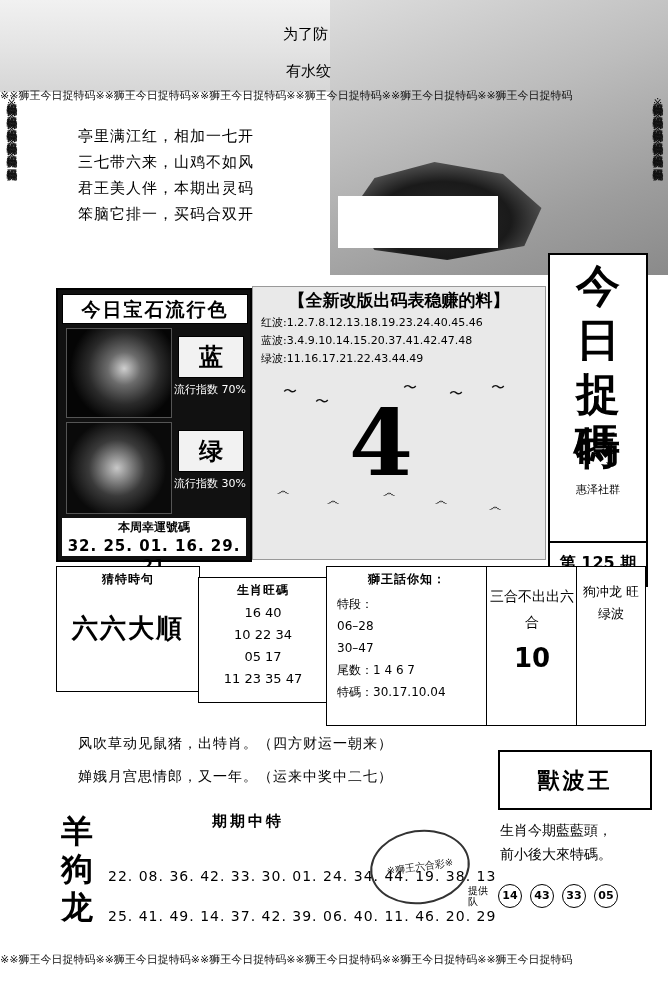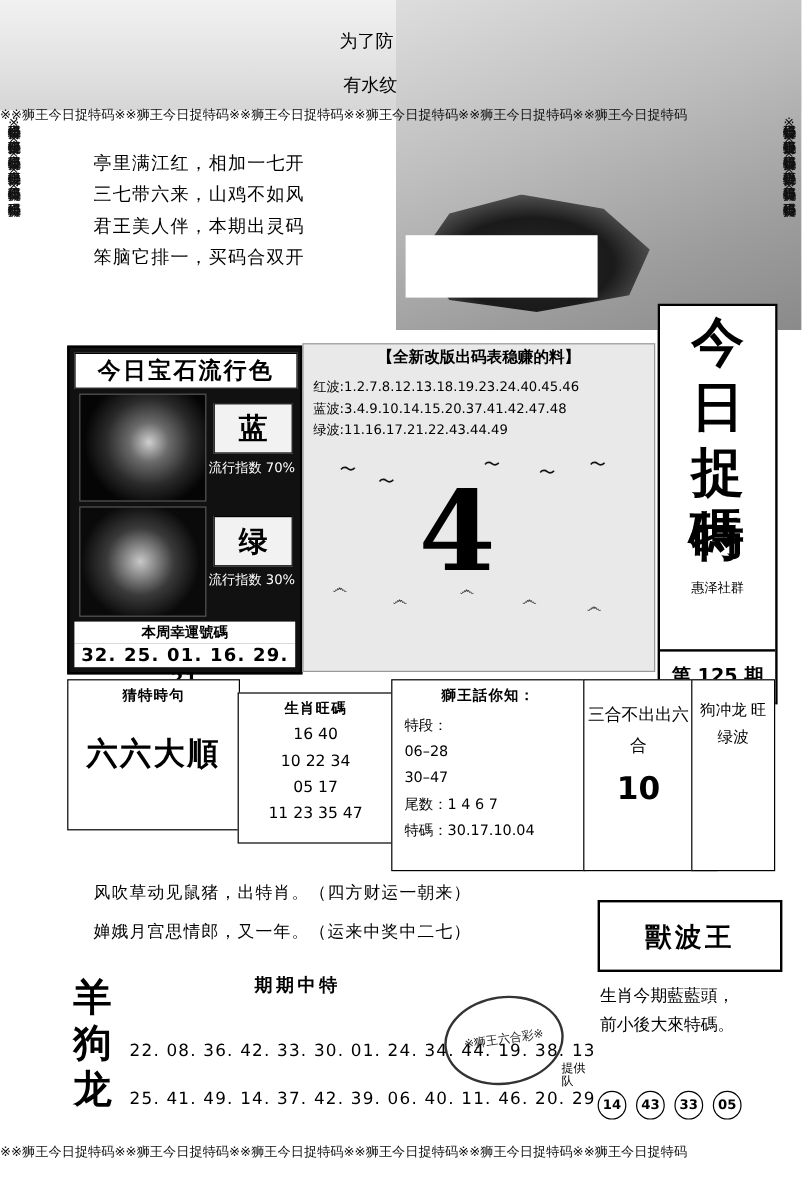--- a/index.html
+++ b/index.html
@@ -103,21 +103,21 @@
     color:#000;text-align:center;font-size:15px;line-height:20px;font-weight:bold;letter-spacing:1px;
   }
 
   
   .wave-panel{
     position:absolute;left:252px;top:286px;width:292px;height:272px;
     background:#e9e9e9;border:1px solid #999;overflow:hidden;
   }
   .wave-head{
     position:absolute;left:0;top:2px;width:292px;text-align:center;
-    font-size:13px;font-weight:bold;
+    font-size:17px;font-weight:bold;
   }
   .wave-row{position:absolute;left:8px;font-size:11px;line-height:15px;white-space:nowrap;}
   .wr0{top:28px;} .wr1{top:46px;} .wr2{top:64px;}
   .big4{
     position:absolute;left:96px;top:110px;
     font-family:"DejaVu Serif","Liberation Serif",serif;
     font-size:92px;line-height:92px;font-weight:bold;color:#000;
   }
   .bird{position:absolute;color:#111;font-size:14px;}
   .cloud{position:absolute;color:#111;font-size:13px;}
@@ -143,21 +143,21 @@
   .vert3{
     position:absolute;left:0;top:16px;width:90px;text-align:center;
     font-size:14px;line-height:26px;
   }
   .num10{
     position:absolute;left:0;top:76px;width:90px;text-align:center;
     font-size:26px;font-weight:bold;
   }
   .dogcol{
     position:absolute;left:0;top:14px;width:68px;text-align:center;
-    font-size:13px;line-height:22px;font-family:Liberation Serif, serif;
+    font-size:13px;line-height:22px;
   }
 
   
   .prov{position:absolute;left:78px;font-size:14px;letter-spacing:1px;}
   .prov1{top:735px;}
   .prov2{top:768px;}
 
   
   .three-animals{
     position:absolute;left:50px;top:812px;width:54px;
@@ -191,21 +191,21 @@
     border:2px solid #333;border-radius:50%;
     transform:rotate(-8deg);
     display:flex;align-items:center;justify-content:center;
     font-size:10px;text-align:center;line-height:12px;color:#222;
   }
 
   
   .balls{position:absolute;left:498px;top:884px;display:flex;gap:8px;align-items:center;}
   .ball{
     width:22px;height:22px;border-radius:50%;border:1px solid #000;background:#fff;
-    font-size:11px;font-weight:bold;line-height:22px;text-align:center;margin-top:25px;
+    font-size:11px;font-weight:bold;line-height:22px;text-align:center;
   }
   .ball-lbl{position:absolute;left:468px;top:885px;font-size:10px;line-height:11px;width:26px;}
 
   
   .blob{
     position:absolute;left:336px;top:160px;width:214px;height:100px;
     background:radial-gradient(ellipse at 50% 60%,#2a2a2a 0%,#1a1a1a 45%,#555 70%,#c9c9c9 100%);
     clip-path:polygon(6% 55%,18% 18%,46% 2%,78% 14%,96% 48%,88% 86%,52% 100%,18% 90%);
   }
   .blob-white{

